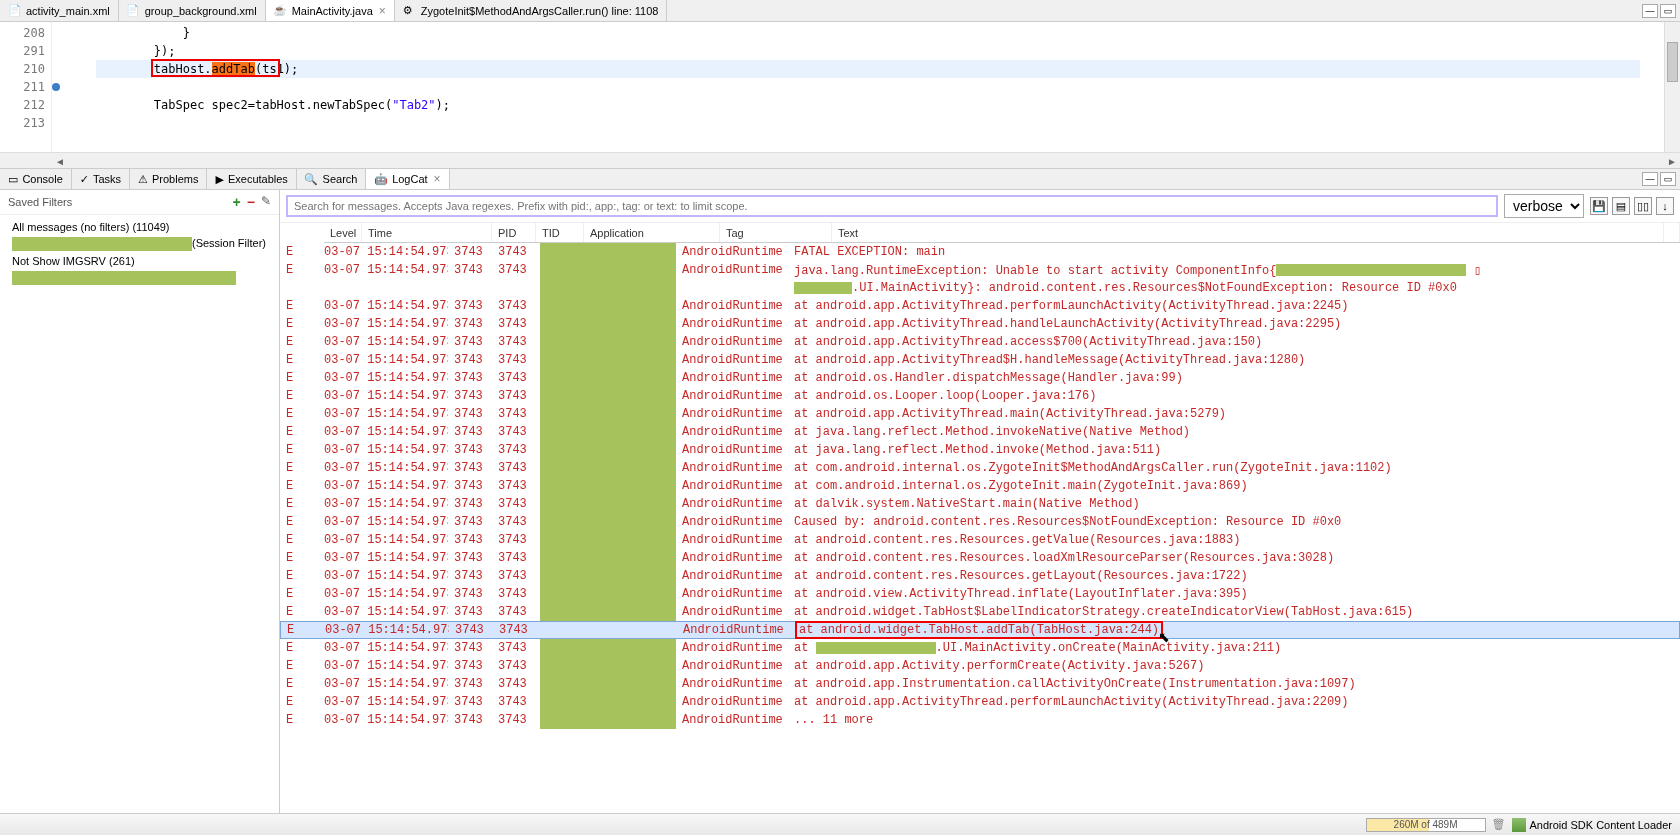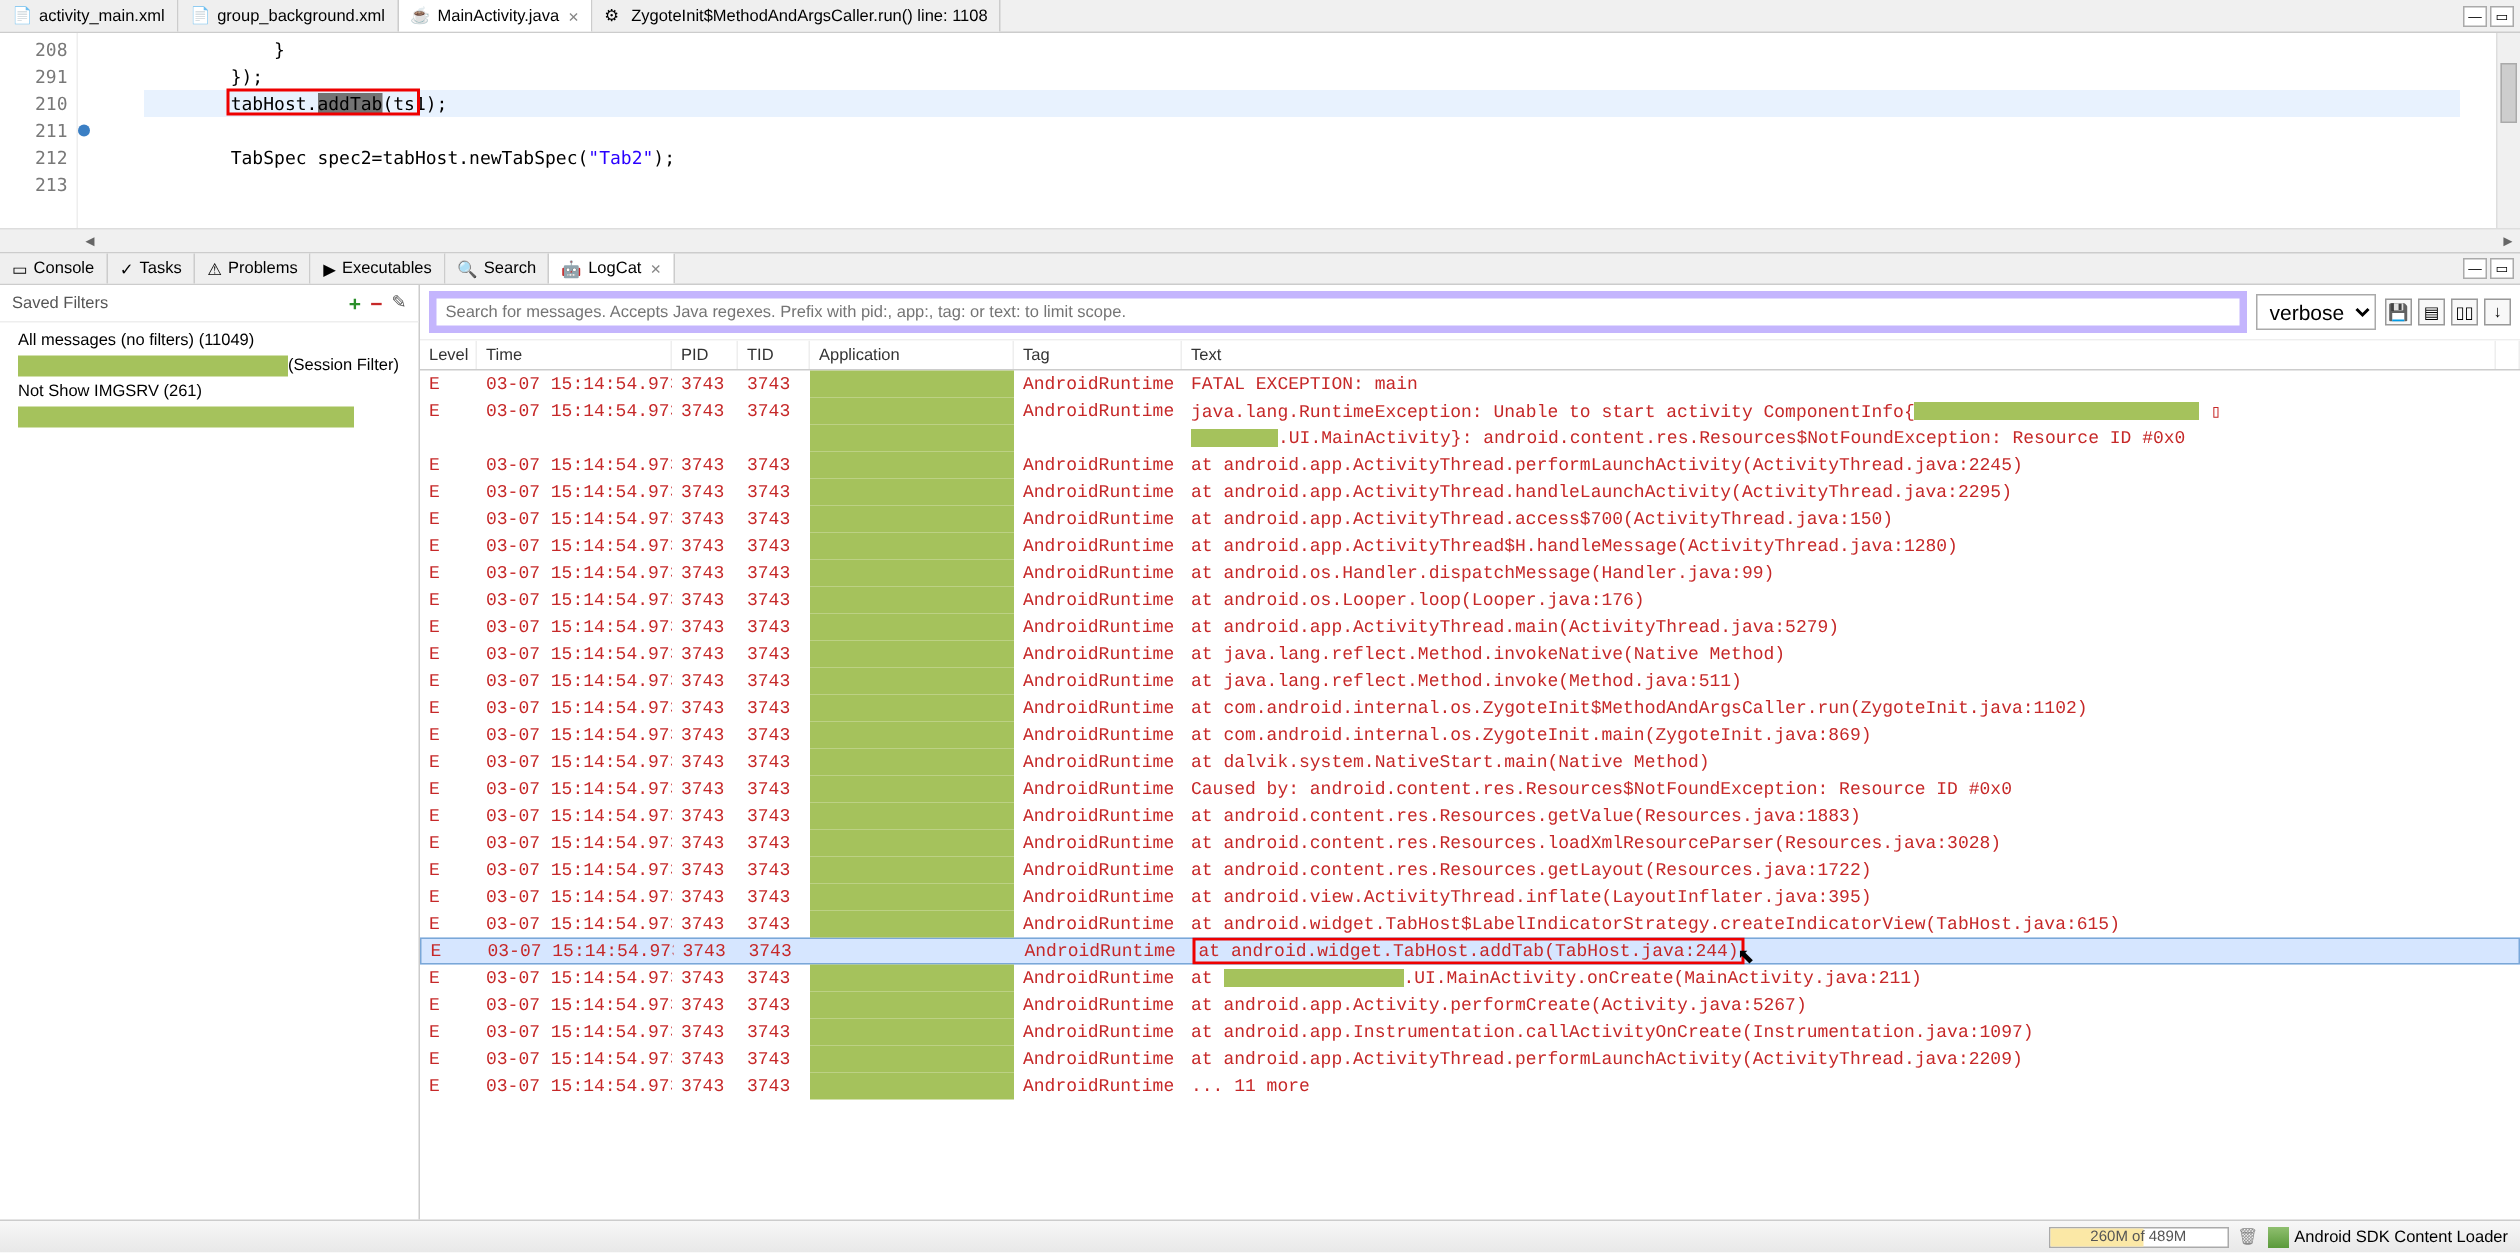--- a/index.html
+++ b/index.html
@@ -14,21 +14,21 @@
 
 .editor-area { display: flex; height: 130px; background: #fff; position: relative; gap: 24px; }
 .gutter { width: 52px; background: #fff; border-right: 1px solid #eee; text-align: right; padding-right: 6px; color: #787878; font-family: Consolas, monospace; font-size: 12px; line-height: 18px; padding-top: 2px; }
 .gutter .lineno { height: 18px; }
 .code { flex: 1; font-family: Consolas, monospace; font-size: 12px; line-height: 18px; padding-top: 2px; padding-left: 20px; position: relative; }
 .code-line { height: 18px; white-space: pre; }
 .code-line.hl { background: #e8f2fe; }
 .kw { color: #7f0055; font-weight: bold; }
 .str { color: #2a00ff; }
 .red-box { position: absolute; border: 2px solid #e00; pointer-events: none; }
-.addTab-sel { background: #737373; }
+.addTab-sel { background: #f97316; }
 .editor-scroll { width: 16px; background: #f0f0f0; border-left: 1px solid #ddd; position: relative; }
 .scroll-thumb-v { position: absolute; left: 2px; right: 2px; top: 20px; height: 40px; background: #cdcdcd; border: 1px solid #aaa; }
 .h-scrollbar { height: 16px; background: #f0f0f0; border-top: 1px solid #ddd; position: relative; }
 .scroll-arrow { position: absolute; width: 16px; height: 14px; top: 1px; display: flex; align-items: center; justify-content: center; color: #666; font-size: 10px; }
 .scroll-arrow.left { left: 52px; }
 .scroll-arrow.right { right: 0; }
 .breakpoint-dot { position: absolute; left: -44px; width: 8px; height: 8px; border-radius: 50%; background: #3b7fc4; top: 5px; }
 
 .bottom-tabs-bar { display: flex; align-items: center; background: #f0f0f0; border-top: 1px solid #ccc; border-bottom: 1px solid #ccc; height: 22px; }
 .view-tab { display: flex; align-items: center; padding: 2px 8px; border-right: 1px solid #ccc; background: #efefef; height: 100%; gap: 4px; cursor: pointer; }
@@ -42,27 +42,27 @@
 .filters-icons { display: flex; gap: 6px; }
 .plus-icon { color: #2a8f2a; font-weight: bold; font-size: 14px; cursor: pointer; }
 .minus-icon { color: #c62828; font-weight: bold; font-size: 14px; cursor: pointer; }
 .edit-icon { color: #555; font-size: 12px; cursor: pointer; }
 .filters-list { padding: 4px 8px; }
 .filter-item { padding: 2px 4px; }
 .green-bar { display: inline-block; background: #a5c25c; height: 14px; vertical-align: middle; }
 
 .logcat-main { flex: 1; display: flex; flex-direction: column; min-width: 0; }
 .search-row { display: flex; align-items: center; padding: 4px 6px; gap: 6px; border-bottom: 1px solid #eee; }
-.search-input { flex: 1; border: 5px solid #c4b5fd; padding: 3px 6px; font-size: 11px; color: #888; }
+.search-input { flex: 1; border: 2px solid #c4b5fd; padding: 3px 6px; font-size: 11px; color: #888; }
 .level-select { border: 1px solid #aaa; padding: 2px 4px; font-size: 14px; background: #fff; }
 .toolbar-icons { display: flex; gap: 4px; }
 .tb-icon { width: 18px; height: 18px; border: 1px solid #999; background: #f8f8f8; display: flex; align-items: center; justify-content: center; font-size: 11px; cursor: pointer; }
 
 .log-table-wrap { flex: 1; overflow: hidden; position: relative; }
-.log-header { display: flex; border-bottom: 1px solid #ccc; background: #fff; font-weight: normal; color: #333; height: 20px; align-items: center; }
+.log-header { display: flex; border-bottom: 1px solid #ccc; background: #fff; font-weight: normal; color: #333; height: 20px; align-items: center; margin-left: 44px; }
 .log-header .col { padding: 0 6px; border-right: 1px solid #eee; height: 100%; display: flex; align-items: center; }
 .col-level { width: 38px; }
 .col-time { width: 130px; }
 .col-pid { width: 44px; }
 .col-tid { width: 48px; }
 .col-app { width: 136px; }
 .col-tag { width: 112px; }
 .col-text { flex: 1; }
 .col-scroll { width: 16px; }
 

